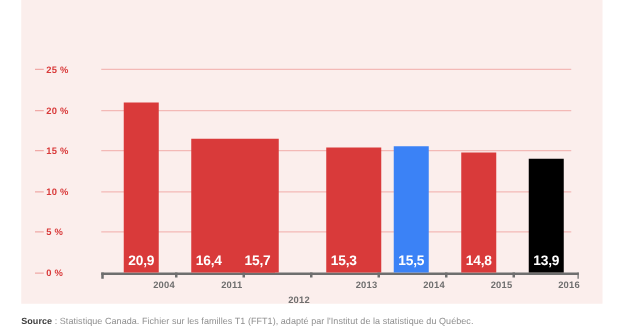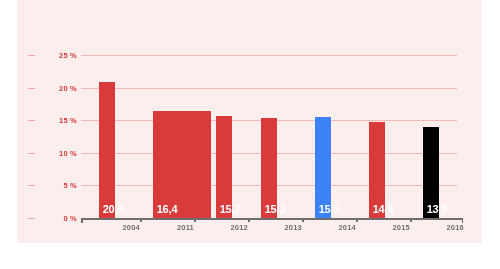--- a/index.html
+++ b/index.html
@@ -64,21 +64,21 @@
     left: 0px;
     width: 376px;
     height: 1px;
     background: #f3b9b6;
   }
   
   .ytick {
     position: absolute;
     right: 386px;
     width: 40px;
-    text-align: right;
+    text-align: left;
     color: #d93a3a;
     font-size: 7.5px;
     font-weight: bold;
     letter-spacing: 0.2px;
     transform: translateY(-4px);
   }
   .ytick-dash {
     position: absolute;
     left: -9px;
     width: 7px;
@@ -105,21 +105,21 @@
     position: absolute;
     top: 163px;
     width: 1.5px;
     height: 4px;
     background: #6e6e6e;
   }
   
   .bar {
     position: absolute;
     bottom: 0px;
-    width: 16px;
+    width: 28px;
     background: #d93a3a;
   }
   .bar-value {
     position: absolute;
     bottom: 3px;
     left: 0;
     width: 28px;
     text-align: center;
     color: #ffffff;
     font-size: 11px;
@@ -179,26 +179,26 @@
           <div class="xaxis-endcap" style="left: 380.5px;"></div>
           <div class="bar" style="left: 18px; height: 136.268px; background: rgb(217, 58, 58);">
             <div class="bar-value">20,9</div>
           </div>
           <div class="xlabel" style="left: 5px;">2004</div>
           <div class="bar" style="left: 72px; height: 106.928px; background: rgb(217, 58, 58); padding-left: 42px;">
             <div class="bar-value">16,4</div>
           </div>
           <div class="xlabel" style="left: 59px;">2011</div>
           <div class="xtick" style="left: 59px;"></div>
-          <div class="bar" style="left: 111px; height: 102.364px; background: rgb(217, 58, 58); margin-left: 24px;">
+          <div class="bar" style="left: 111px; height: 102.364px; background: rgb(217, 58, 58);">
             <div class="bar-value">15,7</div>
           </div>
-          <div class="xlabel" style="left: 113px;">2012</div>
+          <div class="xlabel" style="left: 113px; margin-top: 12px;">2012</div>
           <div class="xtick" style="left: 113px;"></div>
-          <div class="bar" style="left: 180px; height: 99.756px; background: rgb(217, 58, 58);">
+          <div class="bar" style="left: 180px; height: 99.756px; background: rgb(217, 58, 58); padding-left: 16px;">
             <div class="bar-value">15,3</div>
           </div>
           <div class="xlabel" style="left: 167px;">2013</div>
           <div class="xtick" style="left: 167px;"></div>
           <div class="bar" style="left: 234px; height: 101.06px; background: #3b82f6;">
             <div class="bar-value">15,5</div>
           </div>
           <div class="xlabel" style="left: 221px;">2014</div>
           <div class="xtick" style="left: 221px;"></div>
           <div class="bar" style="left: 288px; height: 96.496px; background: rgb(217, 58, 58);">
@@ -209,14 +209,17 @@
           <div class="bar" style="left: 342px; height: 90.628px; background: #000000;">
             <div class="bar-value">13,9</div>
           </div>
           <div class="xlabel" style="left: 329px;">2016</div>
           <div class="xtick" style="left: 329px;"></div>
         </div>
     </div>
 
   </div>
 
+  <div class="source">
+    <b>Source</b><span> : </span><span>Statistique Canada. Fichier sur les familles T1 (FFT1), adapté par l'Institut de la statistique du Québec.</span>
+  </div>
 
 </div>
 
 </body></html>

